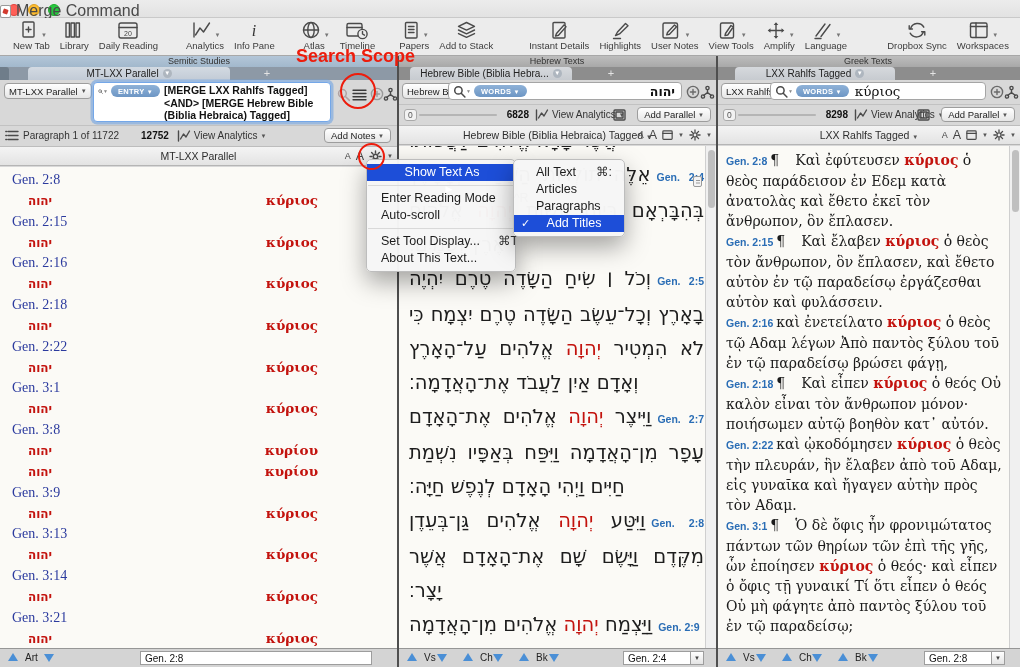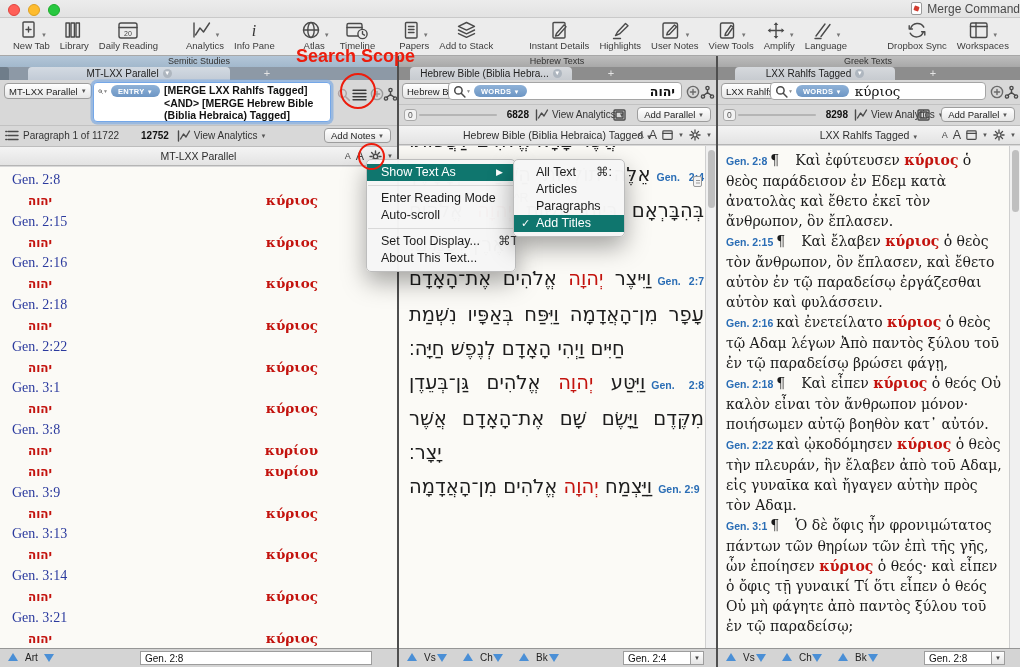--- a/index.html
+++ b/index.html
@@ -7,21 +7,21 @@
   body { font-family:"Liberation Sans", sans-serif; background:#d6d6d6; position:relative; color:#333; }
 
   
   .titlebar { position:absolute; left:0; top:0; width:1020px; height:18px;
     background:linear-gradient(#ececec,#e2e2e2); border-bottom:1px solid #c9c9c9; }
   .lights { position:absolute; left:8px; top:4px; display:flex; gap:8px; }
   .light { width:12px; height:12px; border-radius:50%; }
   .light.red{ background:#ff5f57; border:1px solid #e0443e;}
   .light.yellow{ background:#febc2e; border:1px solid #dea123;}
   .light.green{ background:#28c840; border:1px solid #1dad2b;}
-  .win-title { position:absolute; left:0; right:0; top:2px; text-align:right; font-size:12px; color:#4a4a4a; }
+  .win-title { position:absolute; left:0; right:0; top:2px; text-align:left; font-size:16px; color:#4a4a4a; }
   .doc-ico { display:inline-block; width:11px; height:13px; background:#fff; border:1px solid #9a9a9a; border-radius:2px; vertical-align:-2px; margin-right:5px; position:relative; }
   .doc-ico::after{ content:""; position:absolute; left:2px; top:3px; width:5px; height:5px; background:#d23b2f; border-radius:1px; transform:rotate(20deg);}
 
   
   .toolbar { position:absolute; left:0; top:18px; width:1020px; height:38px;
     background:#ececec; border-bottom:1px solid #a8a8a8; display:flex; align-items:flex-start; padding:1px 6px 0 8px; }
   .tb-group { display:flex; }
   .tb-item { display:flex; flex-direction:column; align-items:center; padding:0 5px; cursor:default; }
   .tb-item .ico { height:22px; display:flex; align-items:center; }
   .tb-item .lbl { font-size:9.5px; color:#3c3c3c; white-space:nowrap; margin-top:-1px; }
@@ -124,21 +124,21 @@
   .goto { position:absolute; top:2px; height:14px; background:#fff; border:1px solid #9d9d9d; font-size:10px; color:#111; padding:0 4px; line-height:13px; }
   .goto-dd { position:absolute; top:2px; width:13px; height:14px; background:linear-gradient(#fff,#e4e4e4); border:1px solid #9d9d9d; border-left:none; font-size:6px; text-align:center; line-height:13px; color:#444;}
 
   
   .menu { position:absolute; background:rgba(246,246,246,.98); border:1px solid #bdbdbd; border-radius:5px;
     box-shadow:0 10px 24px rgba(0,0,0,.35); padding:4px 0; z-index:50; font-size:12.5px; color:#1c1c1c; }
   .mi { height:17px; line-height:17px; padding:0 12px 0 14px; display:flex; align-items:center; white-space:nowrap; }
   .mi .lab { flex:1 1 auto; }
   .mi .sc { margin-left:18px; color:#333; }
   .mi .sub { margin-left:14px; font-size:9px; color:#333; }
-  .mi.hl { background:#0f766e; color:#fff; }
+  .mi.hl { background:#1d4ed8; color:#fff;flex-direction:column; }
   .mi.hl .sc,.mi.hl .sub { color:#fff; }
   .msep { height:1px; background:#d9d9d9; margin:4px 1px; }
   .menu.sub .mi { padding-left:22px; position:relative; }
   .menu.sub .mi .chk { position:absolute; left:7px; font-size:11px; }
 
   
   .anno-text { position:absolute; color:#ed1c0c; font-weight:bold; font-size:18px; z-index:60; }
   .anno-circle { position:absolute; border:2.5px solid #ed1c0c; border-radius:50%; z-index:60; }
 
   svg.i { stroke:#4a4a4a; fill:none; stroke-width:1.4; stroke-linecap:round; stroke-linejoin:round; }
@@ -532,20 +532,21 @@
           <circle cx="6.5" cy="6.5" r="2.2"></circle>
           <path d="M6.5 1v2M6.5 10v2M1 6.5h2M10 6.5h2M2.6 2.6l1.4 1.4M9 9l1.4 1.4M10.4 2.6L9 4M4 9l-1.4 1.4"></path>
         </svg>
         <span class="hcar">▼</span>
     </span>
   </div>
   <div class="content" style="top:66px; height:502px;">
     <div id="mid-verses" style="margin-top:-22px; padding-right:2px;">
         <div class="he-verse"><span>אֲשֶׁר־בָּרָא אֱלֹהִים לַעֲשׂוֹת׃</span></div>
         <div class="he-verse"><span class="vref">Gen. 2:4</span><span>אֵלֶּה תוֹלְדוֹת הַשָּׁמַיִם וְהָאָרֶץ בְּהִבָּרְאָם בְּיוֹם עֲשׂוֹת </span><span class="hit-he">יְהוָה</span><span> אֱלֹהִים אֶרֶץ וְשָׁמָיִם׃</span></div>
+        <div class="he-verse"><span class="vref">Gen. 2:5</span><span>וְכֹל ׀ שִׂיחַ הַשָּׂדֶה טֶרֶם יִהְיֶה בָאָרֶץ וְכָל־עֵשֶׂב הַשָּׂדֶה טֶרֶם יִצְמָח כִּי לֹא הִמְטִיר </span><span class="hit-he">יְהוָה</span><span> אֱלֹהִים עַל־הָאָרֶץ וְאָדָם אַיִן לַעֲבֹד אֶת־הָאֲדָמָה׃</span></div>
         <div class="he-verse"><span class="vref">Gen. 2:7</span><span>וַיִּיצֶר </span><span class="hit-he">יְהוָה</span><span> אֱלֹהִים אֶת־הָאָדָם עָפָר מִן־הָאֲדָמָה וַיִּפַּח בְּאַפָּיו נִשְׁמַת חַיִּים וַיְהִי הָאָדָם לְנֶפֶשׁ חַיָּה׃</span></div>
         <div class="he-verse"><span class="vref">Gen. 2:8</span><span>וַיִּטַּע </span><span class="hit-he">יְהוָה</span><span> אֱלֹהִים גַּן־בְּעֵדֶן מִקֶּדֶם וַיָּשֶׂם שָׁם אֶת־הָאָדָם אֲשֶׁר יָצָר׃</span></div>
         <div class="he-verse"><span class="vref">Gen. 2:9</span><span>וַיַּצְמַח </span><span class="hit-he">יְהוָה</span><span> אֱלֹהִים מִן־הָאֲדָמָה</span></div>
       </div>
     <span class="note-ico" style="top:30px; right:14px;"></span>
   </div>
   <div class="sbar" style="top:66px; height:502px;">
     <div class="sthumb" style="top:4px; height:58px;"></div>
   </div>
 </div>

